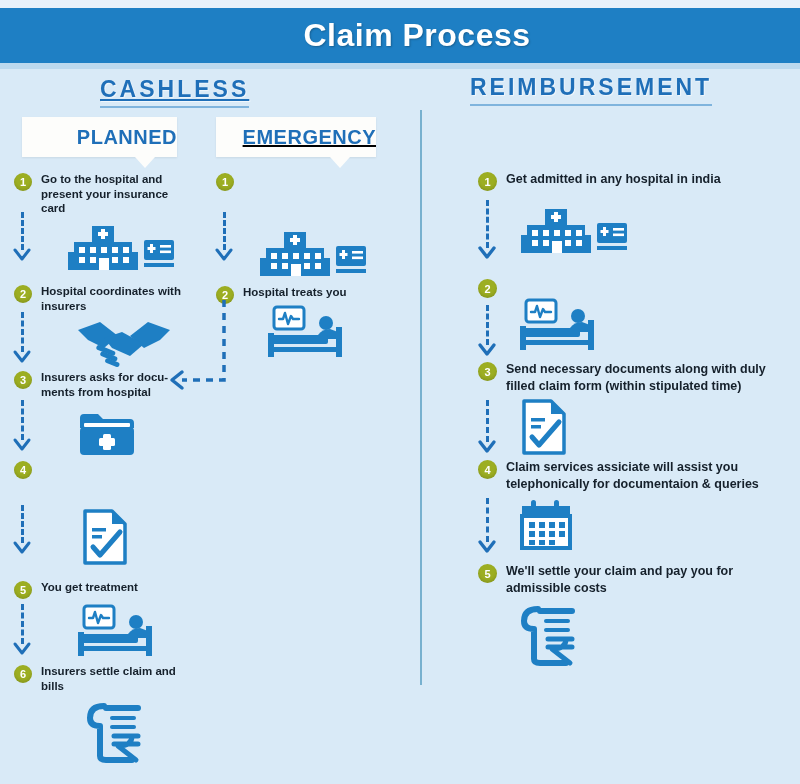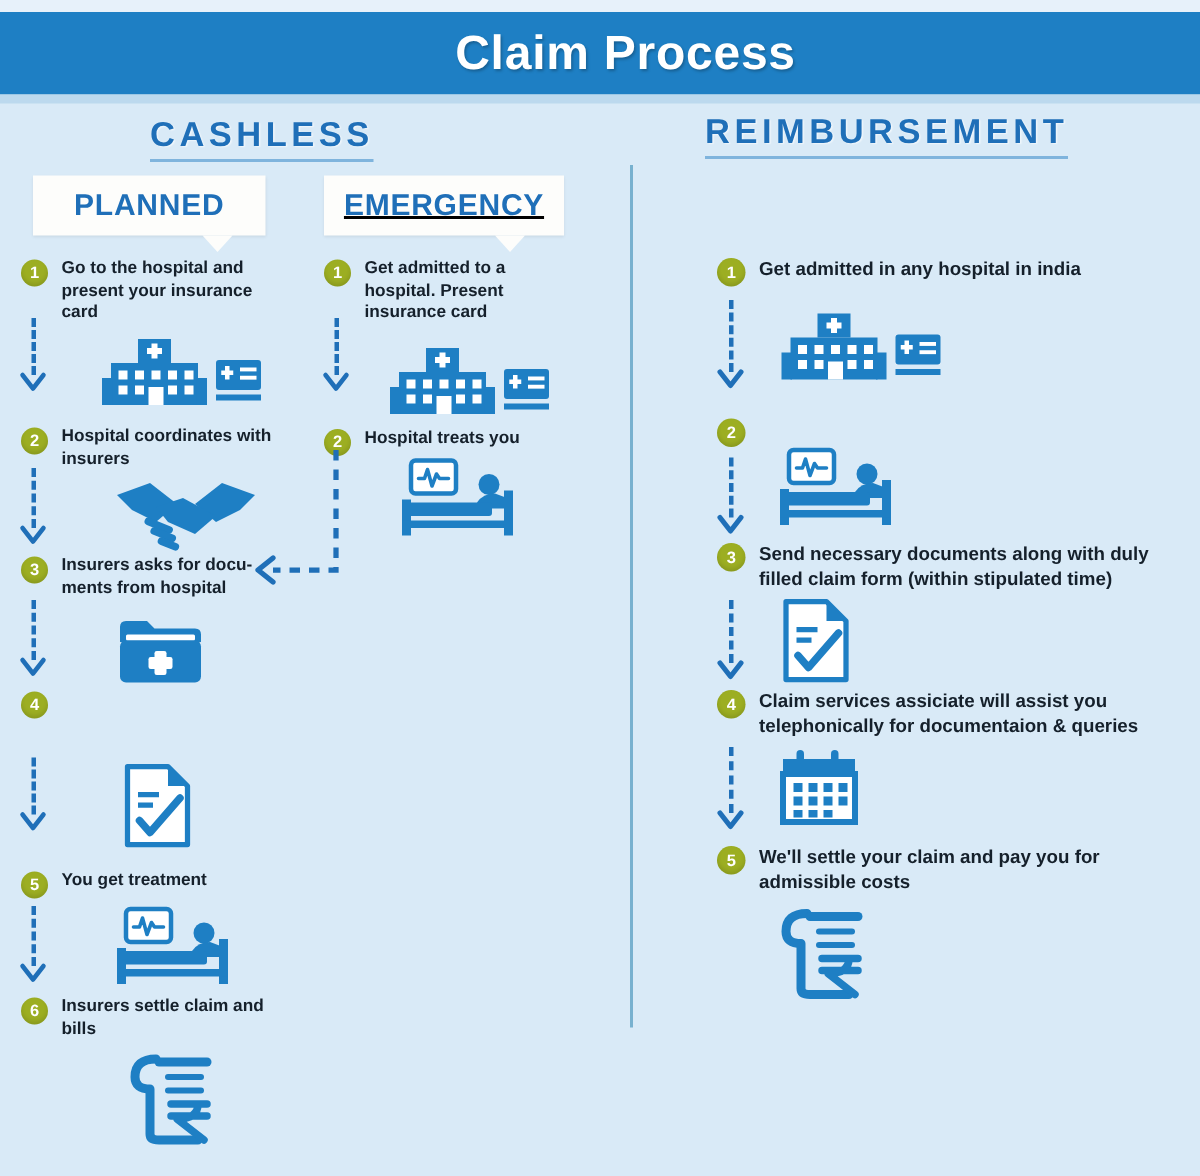--- a/index.html
+++ b/index.html
@@ -25,27 +25,27 @@
     margin-left:34px;
   }
   .headerbottom{position:absolute;left:0;top:63px;width:800px;height:6px;background:#bcd9ee;}
 
   
   .colhead{
     position:absolute;font-size:23px;font-weight:bold;color:#1f6fb8;
     letter-spacing:3px;padding-bottom:3px;border-bottom:2px solid #7fb4dd;
     text-shadow:1px 1px 1px rgba(255,255,255,.6);
   }
-  #head-cashless{left:100px;top:76px;}
+  #head-cashless{left:100px;top:76px;text-decoration:underline;}
   #head-reimb{left:470px;top:74px;}
 
   
   .tab{
     position:absolute;background:#fdfdfb;height:40px;
-    display:flex;align-items:center;justify-content:center;
+    display:flex;align-items:center;justify-content:flex-end;
     box-shadow:0 1px 2px rgba(0,0,0,.08);
   }
   .tab-label{font-size:20px;font-weight:bold;color:#1f6fb8;letter-spacing:.5px;}
   .tab:after{
     content:"";position:absolute;bottom:-11px;left:50%;margin-left:-10px;
     border-left:10px solid transparent;border-right:10px solid transparent;
     border-top:11px solid #fdfdfb;
   }
   #tab-planned{left:22px;top:117px;width:155px;}
   #tab-planned:after{left:auto;right:22px;margin-left:0;}
@@ -250,21 +250,20 @@
           <path d="M28 25 L50 25"></path>
         </g>
         <path d="M30 34 L54 34 M30 42 L54 42 M48 34 Q48 44 34 44 L52 58" fill="none" stroke="#1e7fc4" stroke-width="5" stroke-linecap="round" stroke-linejoin="round"></path>
       </svg>
     </div>
   </div>
 
   <div class="col-mid">
     <div class="step" style="left:216px;top:172px;width:160px;">
       <div class="bullet">1</div>
-      <div class="steptext">Get admitted to a hospital. Present insurance card</div>
     </div>
     <div class="dash" style="left:223px;top:212px;height:38px;"></div>
     <div class="arrowhead" style="left:215px;top:248px;">
       <svg width="18" height="14" viewBox="0 0 18 14">
           <path d="M2 2 L9 11 L16 2" fill="none" stroke="#1f6fb8" stroke-width="3" stroke-linecap="round" stroke-linejoin="round"></path>
         </svg>
     </div>
     <div class="iconbox" style="left:258px;top:228px;">
       <svg width="108" height="50" viewBox="0 0 108 50">
         <g fill="#1e7fc4">

